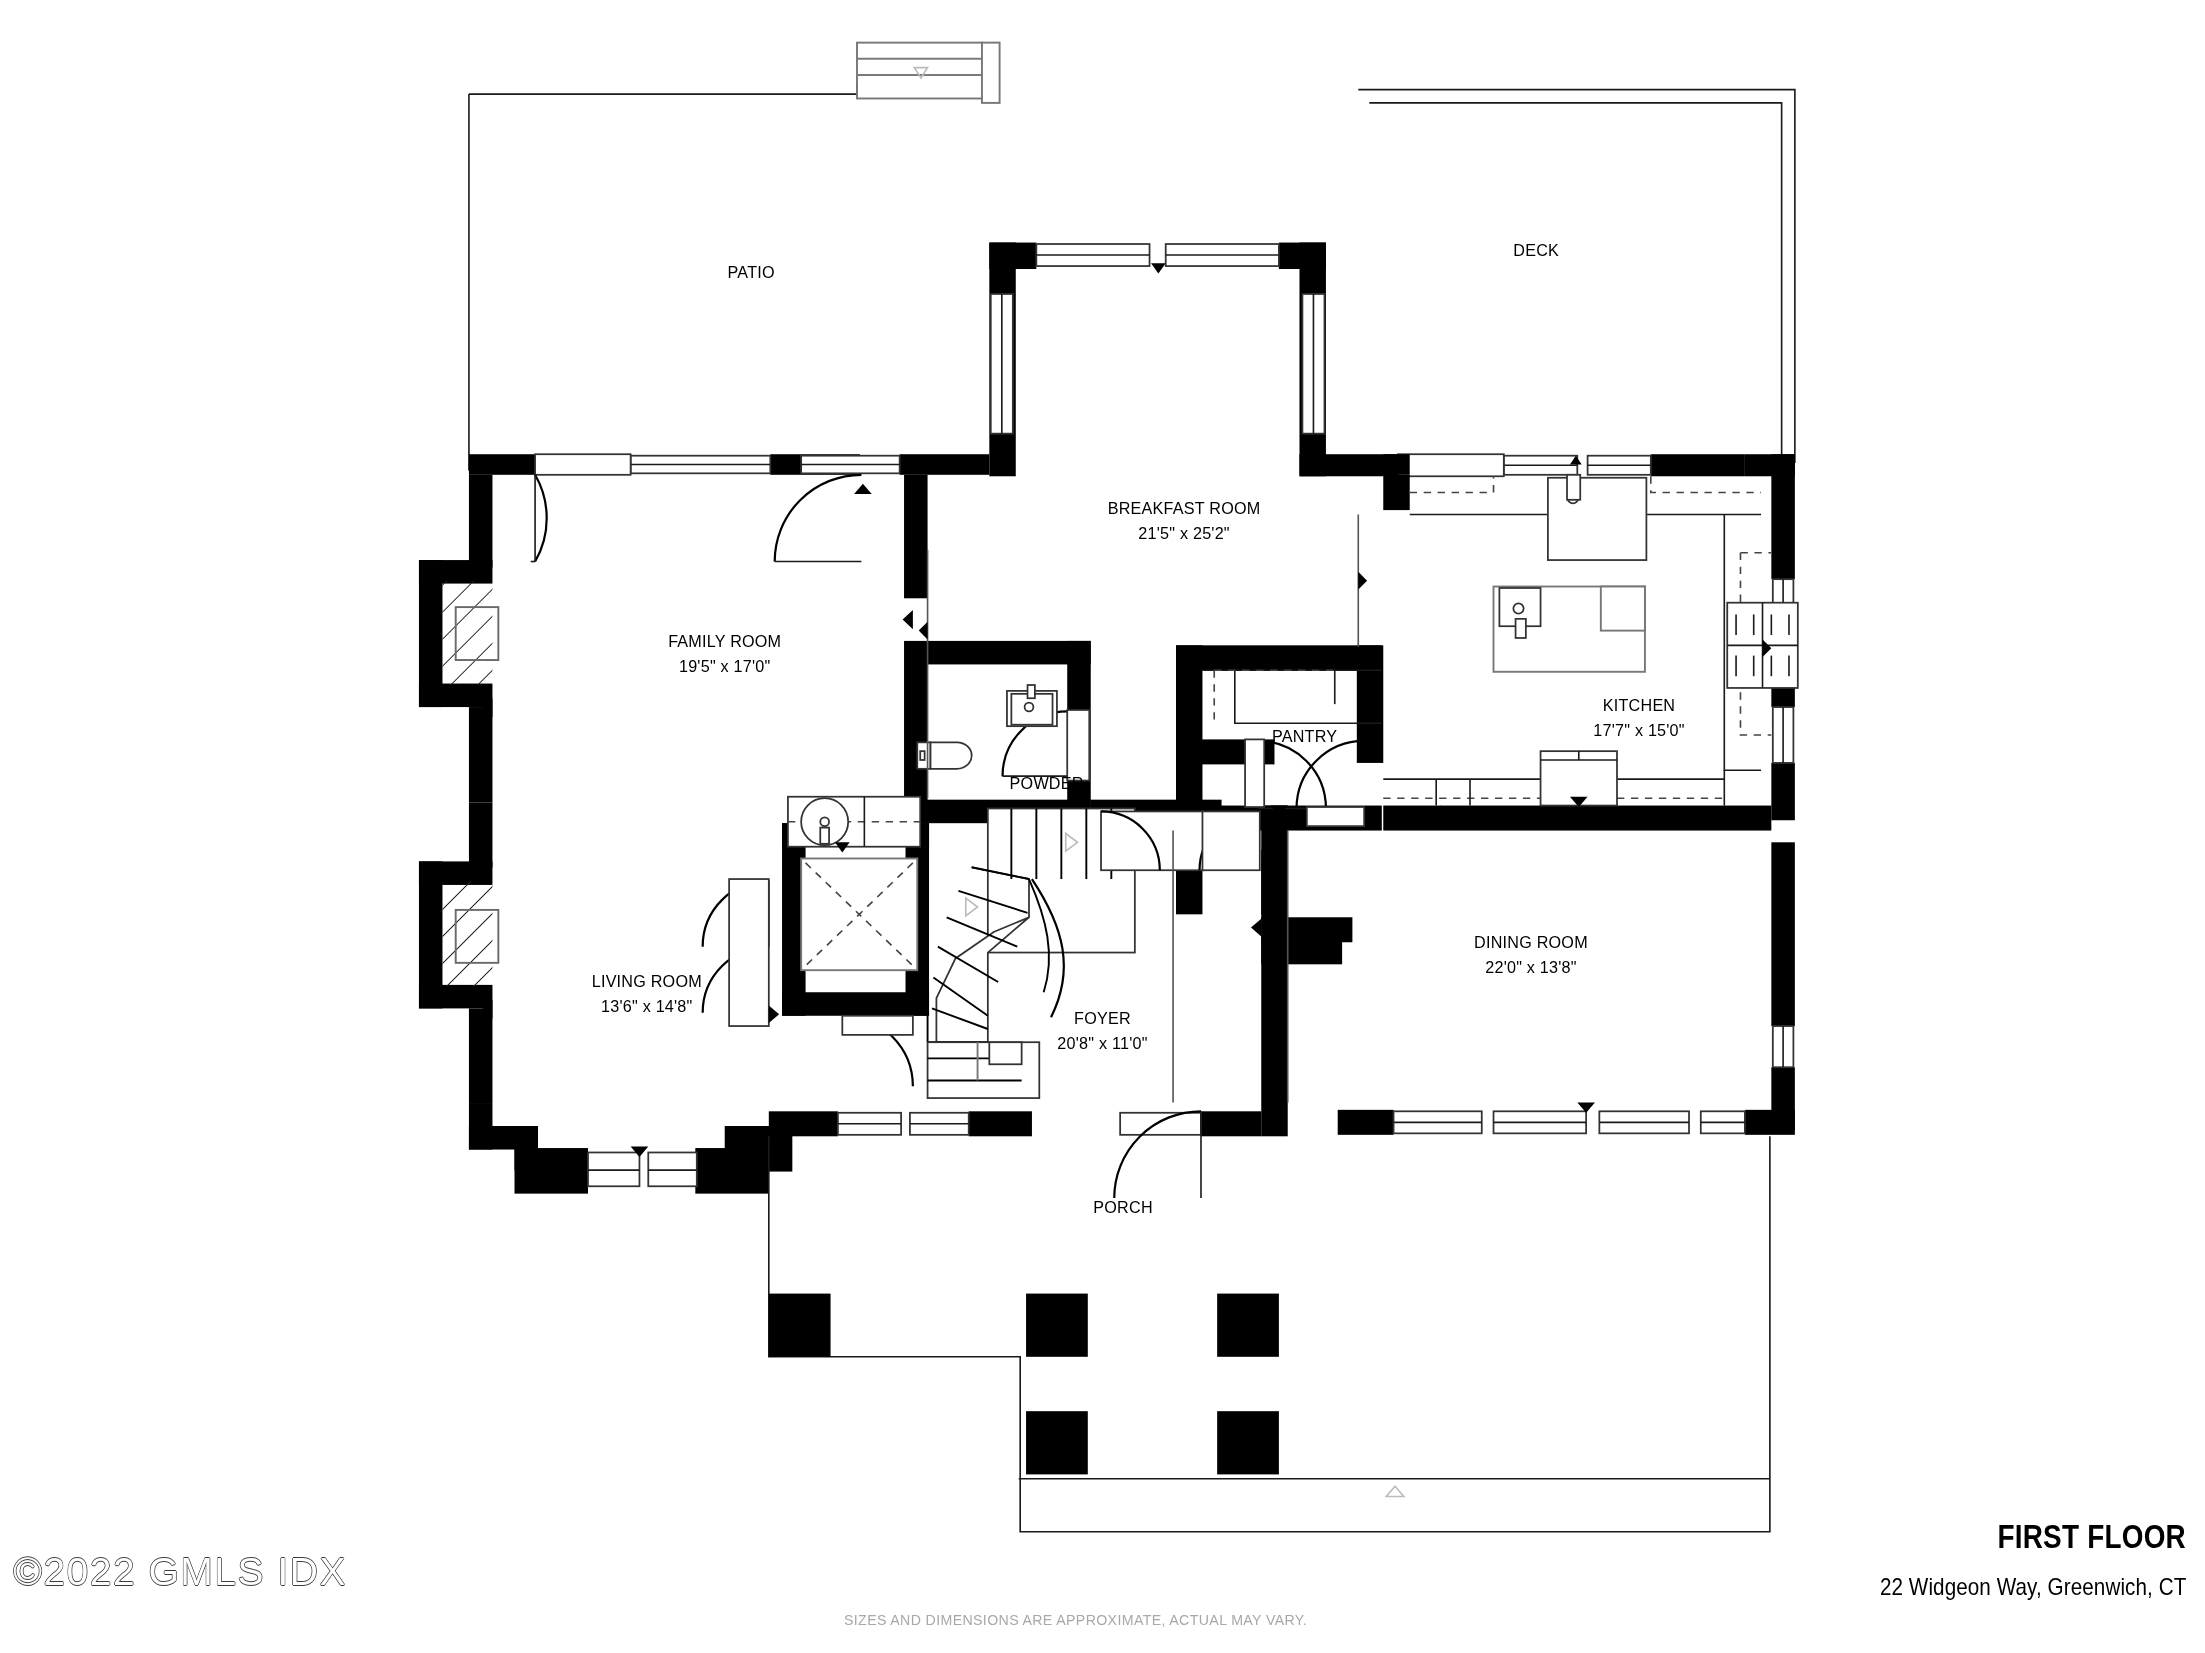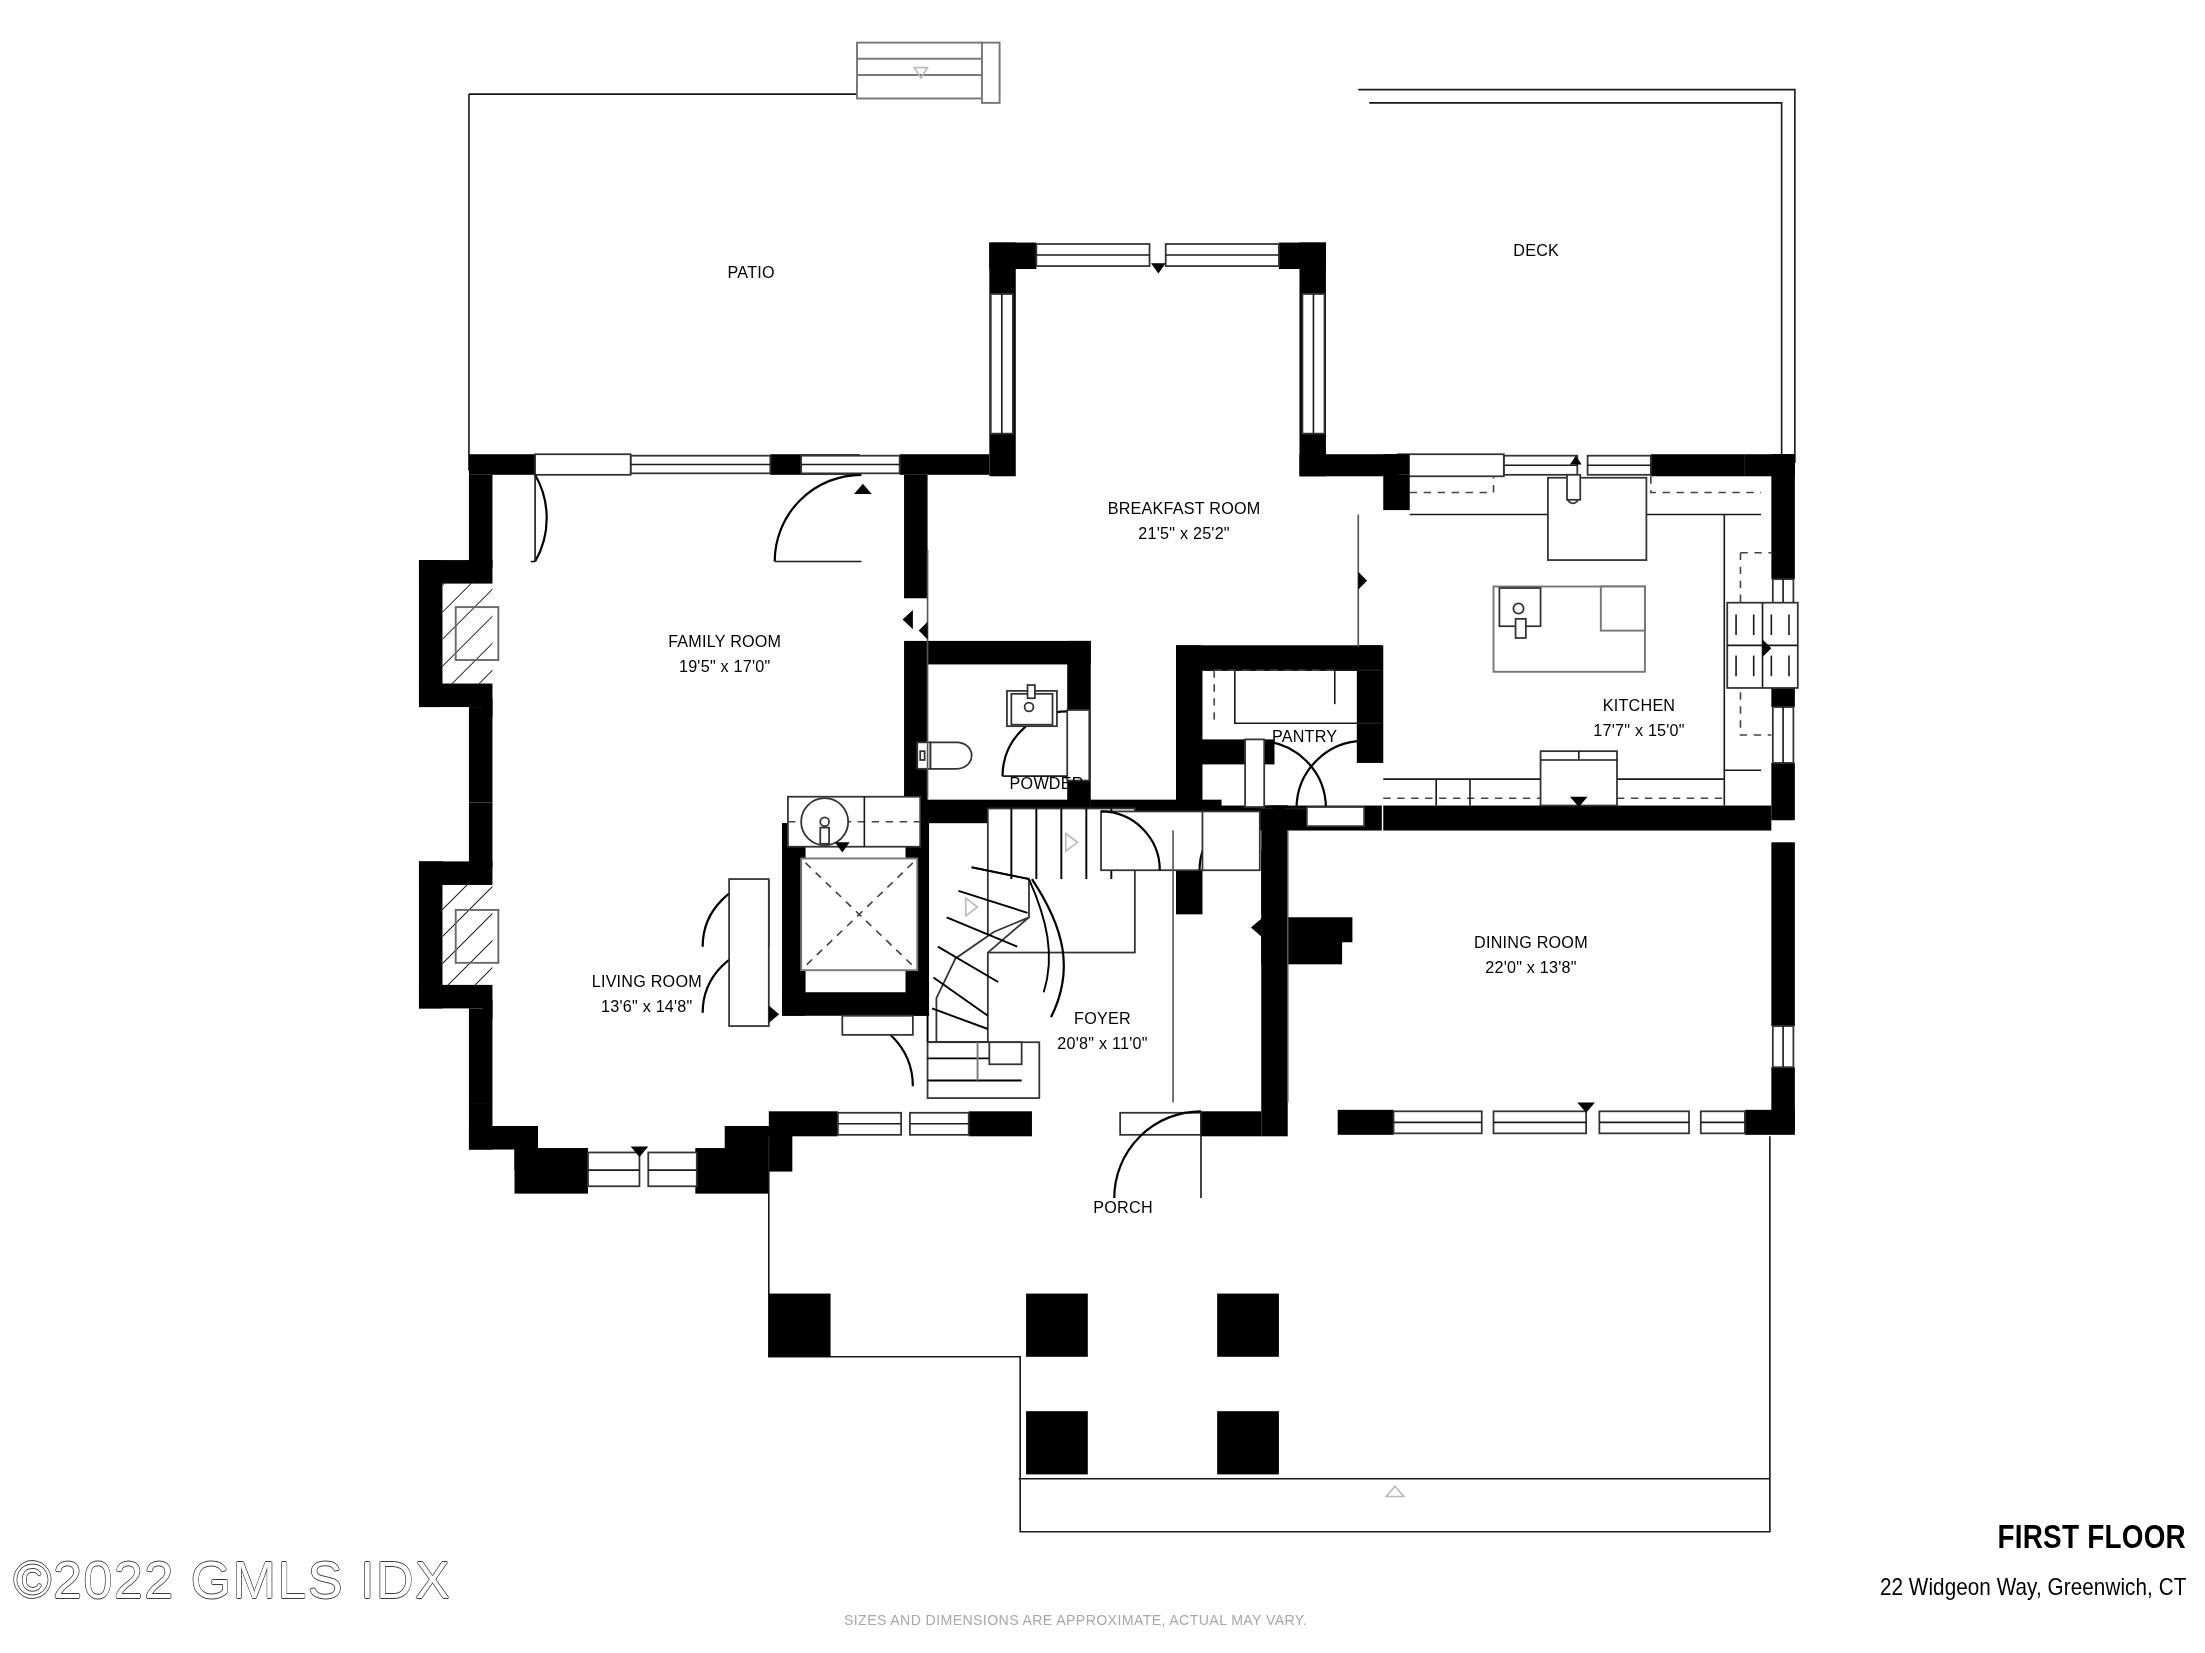--- a/index.html
+++ b/index.html
@@ -56,21 +56,21 @@
     left: 0;
     bottom: 0;
     width: 2205px;
     height: 154px;
   }
   #copyright {
     position: absolute;
     left: 13.2px;
     top: 51px;
     font-family: "Liberation Sans", sans-serif;
-    font-size: 52px;
+    font-size: 39px;
     letter-spacing: 1.5px;
     color: #ffffff;
     -webkit-text-stroke: 0.8px #ararar;
     text-shadow:
       -0.7px 0 #3c3c3c, 0.7px 0 #3c3c3c, 0 -0.7px #3c3c3c, 0 0.7px #3c3c3c;
     white-space: nowrap;
   }
   #disclaimer {
     position: absolute;
     left: 844px;

